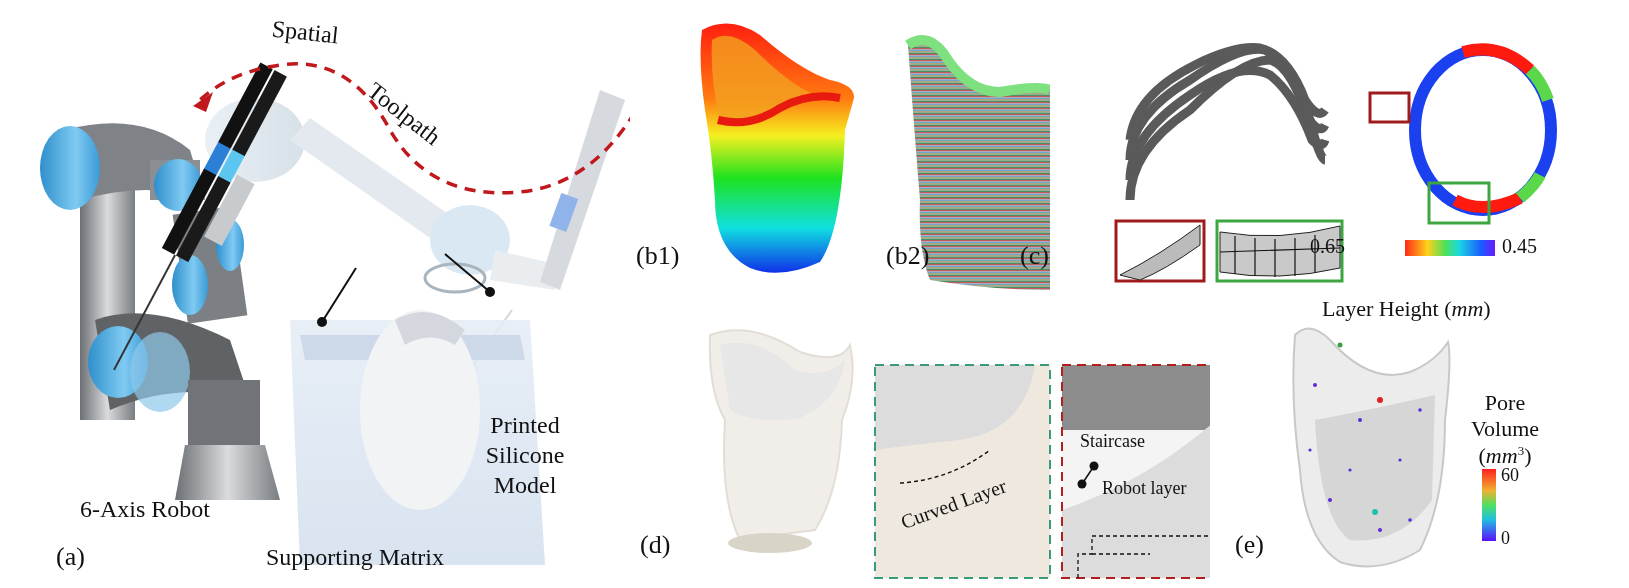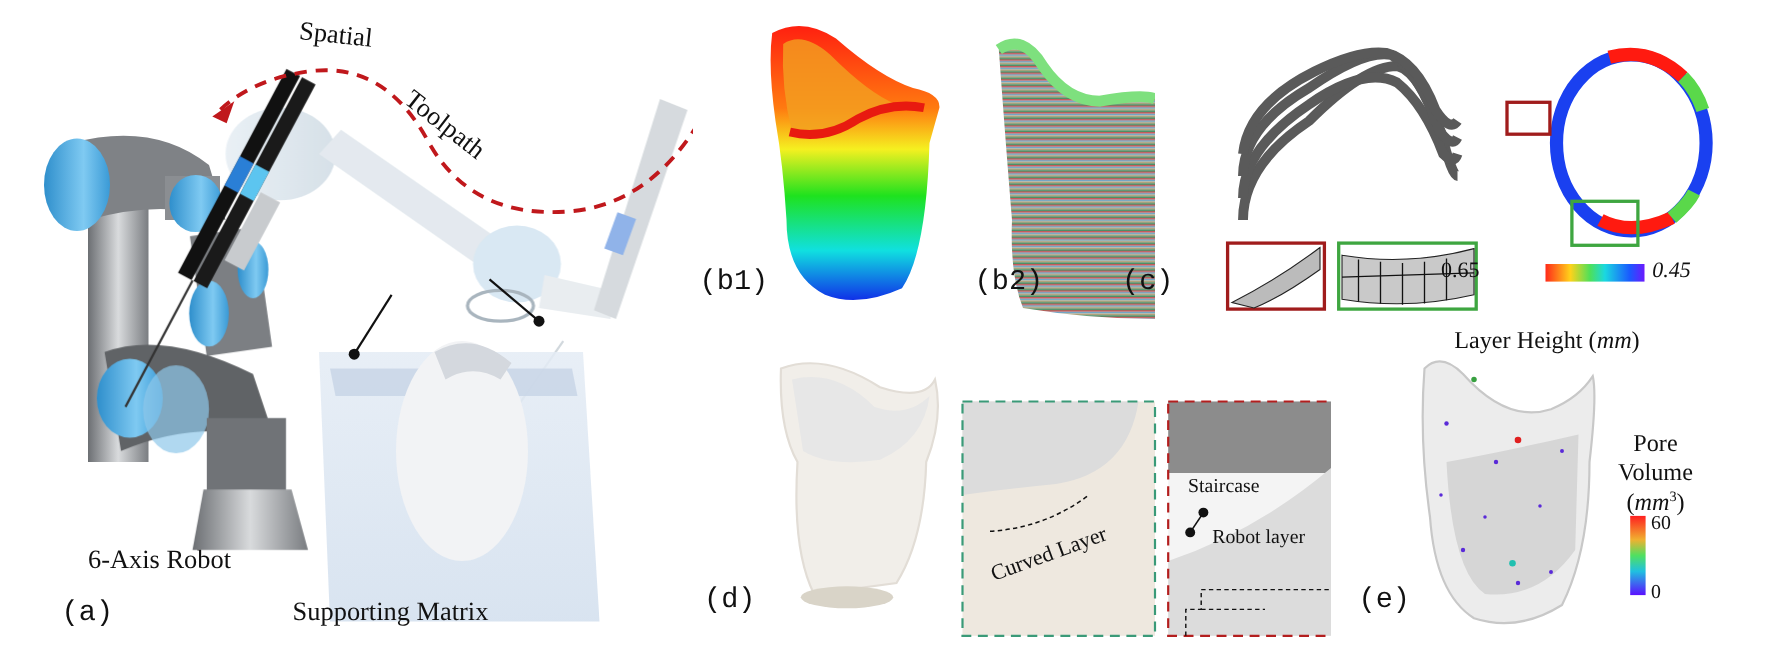--- a/index.html
+++ b/index.html
@@ -1,19 +1,19 @@
 <!DOCTYPE html>
 <html><head>
 <meta charset="utf-8">
 <style>
   html,body{margin:0;padding:0;background:#fff;}
   body{width:1629px;height:588px;position:relative;overflow:hidden;font-family:"Liberation Serif","DejaVu Serif",serif;color:#111;}
   .abs{position:absolute;}
   .lbl{position:absolute;font-size:24px;line-height:1;white-space:nowrap;}
-  .panel-lbl{position:absolute;font-size:26px;line-height:1;font-family:Liberation Mono, monospace;}
+  .panel-lbl{position:absolute;font-size:26px;line-height:1;}
   svg{position:absolute;left:0;top:0;}
   .center{text-align:center;}
   .it{font-style:italic;}
 </style>
 </head>
 <body>
 
 <div class="abs" style="left:0;top:0;width:630px;height:588px;">
   <svg width="630" height="588">
     <defs>
@@ -85,20 +85,25 @@
     <polygon points="193,106 213,92 206,112" fill="#c0181c"></polygon>
 
     <line x1="356" y1="268" x2="322" y2="322" stroke="#111" stroke-width="2"></line>
     <circle cx="322" cy="322" r="5" fill="#111"></circle>
     <line x1="445" y1="254" x2="490" y2="292" stroke="#111" stroke-width="2"></line>
     <circle cx="490" cy="292" r="5" fill="#111"></circle>
   </svg>
 
   <div class="lbl" style="left:272px;top:20px;transform:rotate(6deg);">Spatial</div>
   <div class="lbl" style="left:378px;top:78px;transform:rotate(38deg);transform-origin:left top;">Toolpath</div>
+  <div class="lbl center" style="left:480px;top:410px;width:90px;line-height:1.25;">
+    <div>Printed</div>
+    <div>Silicone</div>
+    <div>Model</div>
+  </div>
   <div class="lbl" style="left:80px;top:497px;">6-Axis Robot</div>
   <div class="lbl" style="left:266px;top:545px;">Supporting Matrix</div>
   <div class="panel-lbl" style="left:56px;top:544px;">(a)</div>
 </div>
 
 <div class="abs" style="left:630px;top:0;width:420px;height:295px;">
   <svg width="420" height="295">
     <defs>
       <linearGradient id="gRainbow" x1="0" x2="0" y1="0" y2="1">
         <stop offset="0" stop-color="#ff2010"></stop>
@@ -164,21 +169,21 @@
         <stop offset=".45" stop-color="#4de05a"></stop>
           <stop offset=".6" stop-color="#1ad8e0"></stop>
         <stop offset=".85" stop-color="#1a5aff"></stop>
           <stop offset="1" stop-color="#6a1aff"></stop>
       </linearGradient>
     </defs>
     <rect x="355" y="240" width="90" height="16" fill="url(#gCbar)"></rect>
   </svg>
   <div class="panel-lbl" style="left:-30px;top:243px;">(c)</div>
   <div class="lbl" style="left:260px;top:236px;font-size:20px;">0.65</div>
-  <div class="lbl" style="left:452px;top:236px;font-size:20px;font-style:italic;">0.45</div>
+  <div class="lbl" style="left:452px;top:236px;font-size:20px;">0.45</div>
   <div class="lbl" style="left:272px;top:260px;font-size:22px;margin-top:38px;">
     <span>Layer Height (</span><span class="it">mm</span><span>)</span>
   </div>
 </div>
 
 <div class="abs" style="left:630px;top:300px;width:580px;height:288px;">
   <svg width="580" height="288">
 
     <path d="M80 35 Q120 20 170 52 Q210 65 220 45 Q228 80 212 120 Q210 190 185 230 L110 240 Q90 200 95 120 Q78 90 80 35 Z" fill="#f1eee9" stroke="#e2ddd6" stroke-width="2"></path>
     <path d="M90 45 Q130 35 165 70 Q195 80 215 60 Q210 100 170 118 Q125 125 100 110 Z" fill="#e7e7e7"></path>

